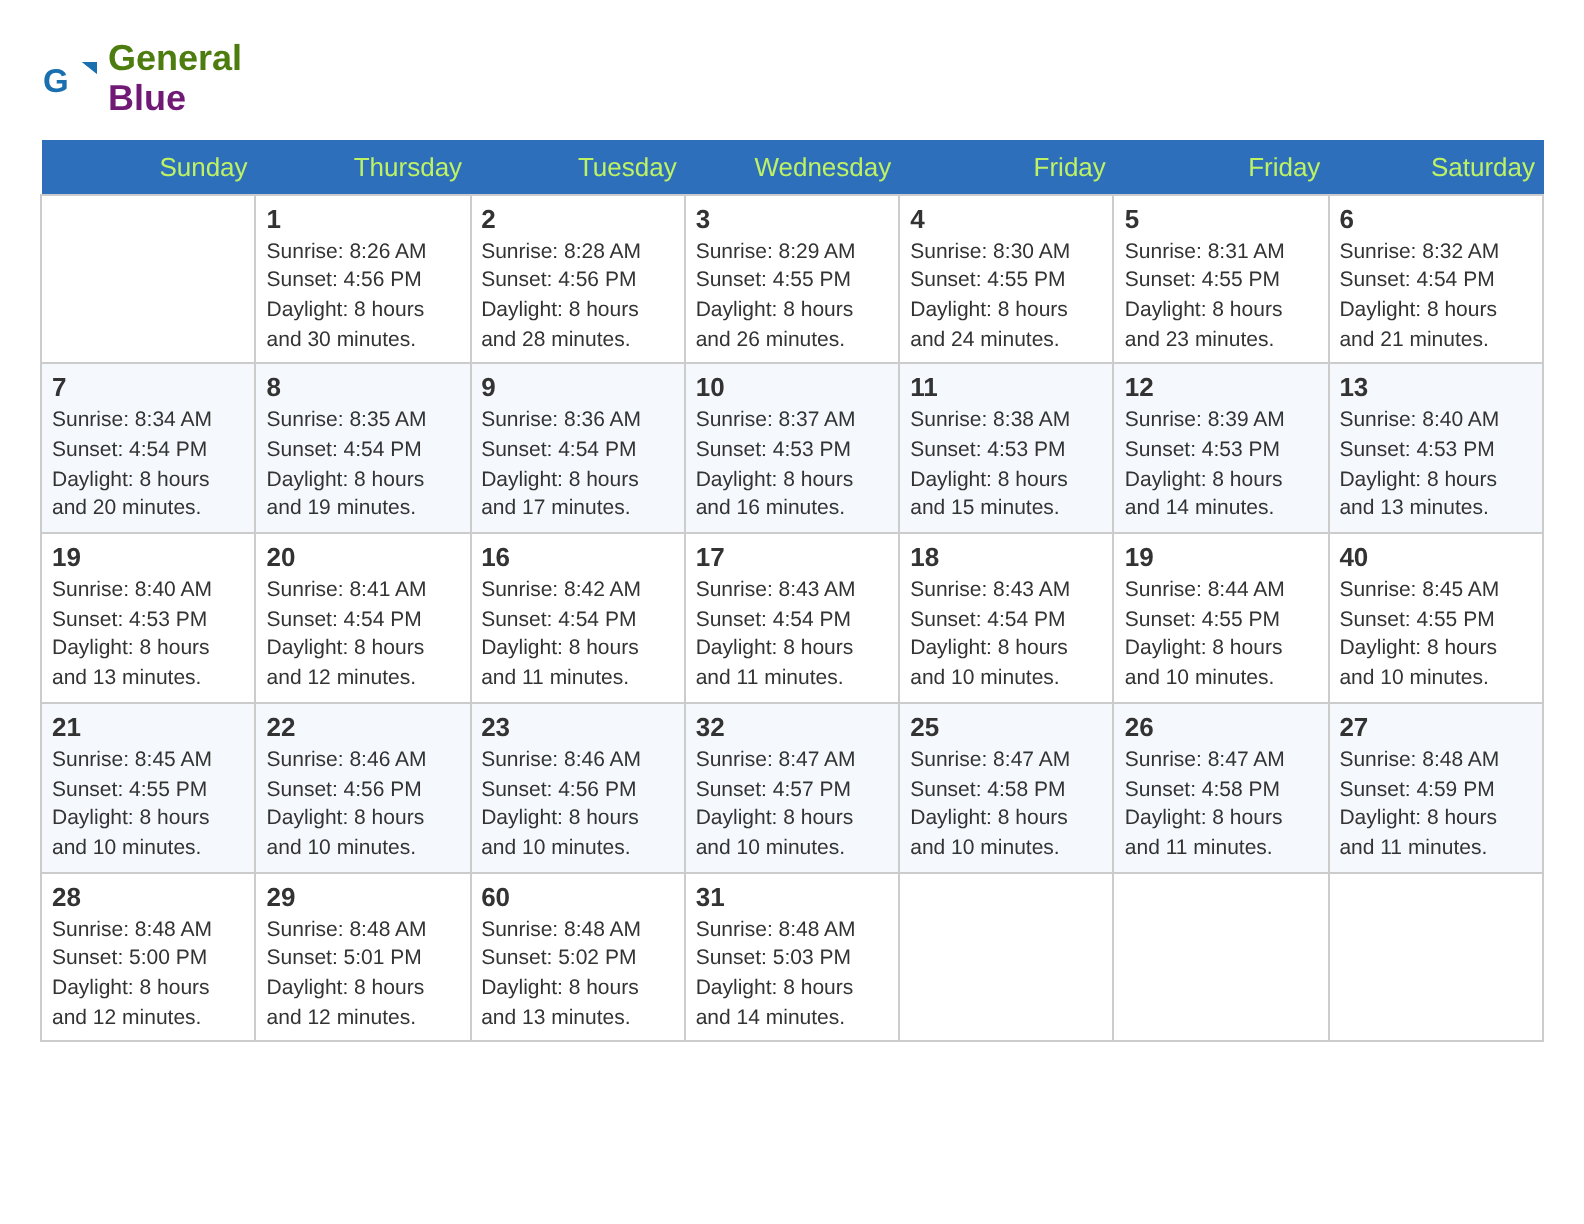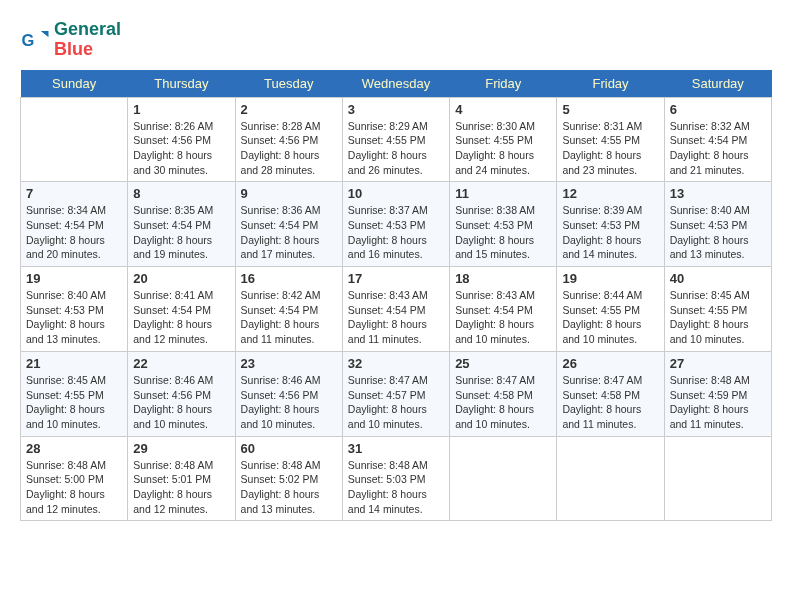--- a/index.html
+++ b/index.html
@@ -20,21 +20,21 @@
       display: flex;
       align-items: center;
     }
     .logo-text {
       font-size: 18px;
       font-weight: bold;
       color: #333;
       line-height: 1.1;
     }
     .logo-text span {
-      color: #0f766e;
+      color: #4d7c0f;
     }
     .logo-icon {
       width: 30px;
       height: 30px;
       margin-right: 4px;
     }
     .title-block {
       text-align: right;
     }
     .month-title {
@@ -46,23 +46,23 @@
       font-size: 15px;
       color: #555;
     }
     table {
       width: 100%;
       border-collapse: collapse;
       font-size: 11px;
     }
     th {
       background: #2d6fba;
-      color: #fef9c3;
+      color: #bef264;
       padding: 6px 4px;
-      text-align: center;
+      text-align: right;
       font-size: 13px;
       font-weight: normal;
     }
     td {
       border: 1px solid #ccc;
       vertical-align: top;
       padding: 4px 5px;
       width: calc(100% / 7);
       height: 80px;
     }
@@ -97,21 +97,21 @@
 <div class="header">
   <div class="logo">
     <svg class="logo-icon" viewBox="0 0 40 40">
       <text x="2" y="28" font-size="22" font-weight="bold" fill="#1a6faf">G</text>
       <polygon points="28,8 38,16 34,8" fill="#2d8fdf"></polygon>
       <polygon points="28,8 38,16 38,8" fill="#1a6faf"></polygon>
     </svg>
     <div>
       <div class="logo-text">
         <span>General</span><br>
-        <span style="color:#ef4444;">Blue</span>
+        <span style="color:#701a75;">Blue</span>
       </div>
     </div>
   </div>
   <div class="title-block">
     <div class="month-title"></div>
     <div class="location"></div>
   </div>
 </div>
 
 <table>

